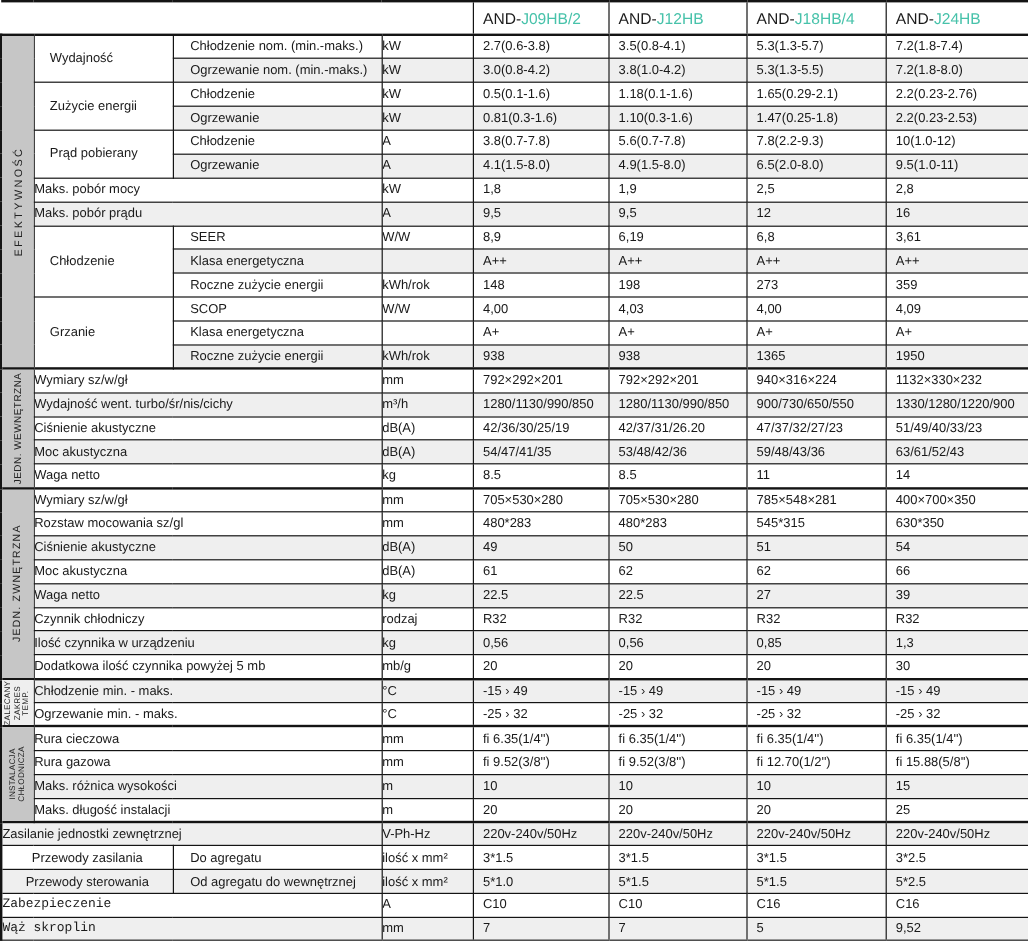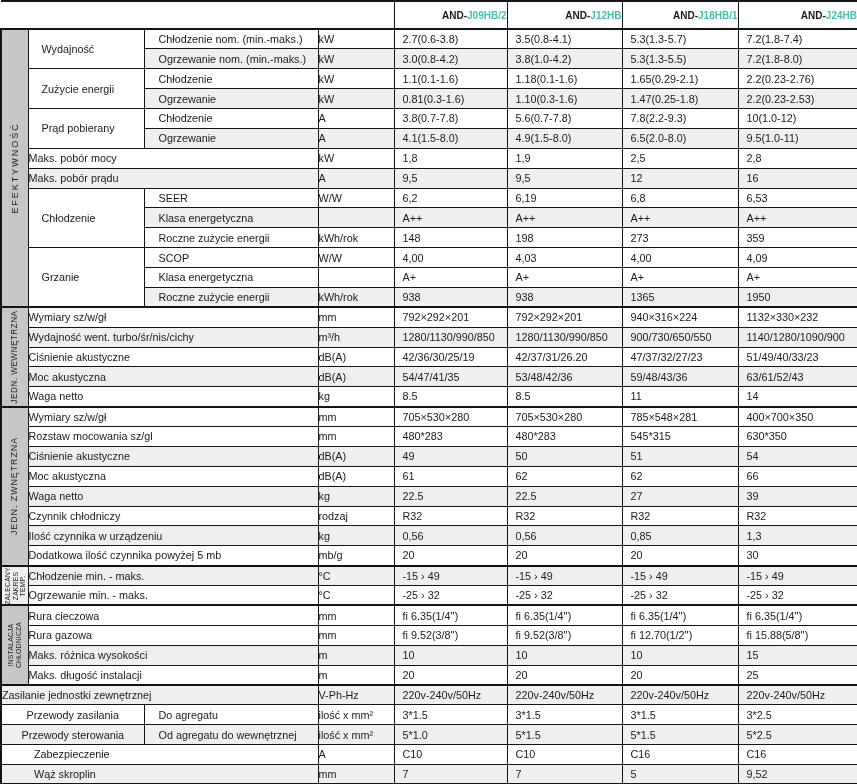--- a/index.html
+++ b/index.html
@@ -10,36 +10,36 @@
   }
   table{border-collapse:collapse;table-layout:fixed;width:857px;}
   th,td{
     border:1px solid #141414;padding:0;overflow:hidden;white-space:nowrap;
     vertical-align:middle;box-sizing:border-box;
   }
   thead tr{height:28px;}
   tbody tr{height:19.89px;}
   thead th{border-top:2.5px solid #141414;border-bottom:1.5px solid #141414;background:#fff;}
   th.corner{border-left:none;}
-  th.model{font-weight:bold;font-size:10px;text-align:right;padding-left:8px;}
+  th.model{font-weight:normal;font-size:13px;text-align:left;padding-left:8px;}
   th.model .suffix{color:var(--accent,#47c2aa);}
   td{font-size:10.8px;background:#fff;}
   tr.shade td{background:#efefef;}
   td.gmulti{background:#ffffff;}
   td.cat{background:#c6c6c6;position:relative;}
   .rot{
     position:absolute;left:50%;top:50%;
     transform:translate(-50%,-50%) rotate(-90deg);
     text-align:center;color:#222;line-height:1.12;
   }
   td.group{padding-left:13px;}
   td.group.center{padding-left:0;text-align:center;}
   td.sub{padding-left:14px;}
   td.label{}
-  td.label.left{text-align:left;padding-left:32px;}
+  td.label.left{text-align:left;font-family:Liberation Mono, monospace;}
   td.unit{}
   td.val{padding-left:8px;}
   tr.sec td{border-top-width:2px;}
   .edge-l{border-left-width:2px;}
   .edge-r{border-right-width:2px;}
   tr.last td{border-bottom-width:2px;}
 </style>
 </head>
 <body>
 
@@ -52,21 +52,21 @@
     <col style="width:113px">
       <col style="width:115px">
       <col style="width:116px">
       <col style="width:120px">
   </colgroup>
   <thead>
     <tr>
       <th class="corner" colspan="4"></th>
       <th class="model"><span>AND-</span><span class="suffix">J09HB/2</span></th>
       <th class="model"><span>AND-</span><span class="suffix">J12HB</span></th>
-      <th class="model"><span>AND-</span><span class="suffix">J18HB/1</span></th>
+      <th class="model"><span>AND-</span><span class="suffix">J18HB/4</span></th>
       <th class="model edge-r"><span>AND-</span><span class="suffix">J24HB</span></th>
     </tr>
   </thead>
   <tbody id="tbody">
       <tr class="sec">
         <td class="cat edge-l" rowspan="14" style="white-space: normal;">
           <div class="rot" style="width: 276.46px; font-size: 9px; letter-spacing: 2px; white-space: nowrap;">EFEKTYWNOŚĆ</div>
         </td>
         <td class="group gmulti" colspan="1" rowspan="2">Wydajność</td>
         <td class="sub">Chłodzenie nom. (min.-maks.)</td>
@@ -81,21 +81,21 @@
         <td class="unit">kW</td>
         <td class="val">3.0(0.8-4.2)</td>
         <td class="val">3.8(1.0-4.2)</td>
         <td class="val">5.3(1.3-5.5)</td>
         <td class="val edge-r">7.2(1.8-8.0)</td>
       </tr>
       <tr>
         <td class="group gmulti" colspan="1" rowspan="2">Zużycie energii</td>
         <td class="sub">Chłodzenie</td>
         <td class="unit">kW</td>
-        <td class="val">1.1(0.1-1.6)</td>
+        <td class="val">0.5(0.1-1.6)</td>
         <td class="val">1.18(0.1-1.6)</td>
         <td class="val">1.65(0.29-2.1)</td>
         <td class="val edge-r">2.2(0.23-2.76)</td>
       </tr>
       <tr class="shade">
         <td class="sub">Ogrzewanie</td>
         <td class="unit">kW</td>
         <td class="val">0.81(0.3-1.6)</td>
         <td class="val">1.10(0.3-1.6)</td>
         <td class="val">1.47(0.25-1.8)</td>
@@ -131,24 +131,24 @@
         <td class="unit">A</td>
         <td class="val">9,5</td>
         <td class="val">9,5</td>
         <td class="val">12</td>
         <td class="val edge-r">16</td>
       </tr>
       <tr>
         <td class="group gmulti" colspan="1" rowspan="3">Chłodzenie</td>
         <td class="sub">SEER</td>
         <td class="unit">W/W</td>
-        <td class="val">6,2</td>
+        <td class="val">8,9</td>
         <td class="val">6,19</td>
         <td class="val">6,8</td>
-        <td class="val edge-r">6,53</td>
+        <td class="val edge-r">3,61</td>
       </tr>
       <tr class="shade">
         <td class="sub">Klasa energetyczna</td>
         <td class="unit"></td>
         <td class="val">A++</td>
         <td class="val">A++</td>
         <td class="val">A++</td>
         <td class="val edge-r">A++</td>
       </tr>
       <tr>
@@ -194,21 +194,21 @@
         <td class="val">792×292×201</td>
         <td class="val">940×316×224</td>
         <td class="val edge-r">1132×330×232</td>
       </tr>
       <tr class="shade">
         <td class="label" colspan="2">Wydajność went. turbo/śr/nis/cichy</td>
         <td class="unit">m³/h</td>
         <td class="val">1280/1130/990/850</td>
         <td class="val">1280/1130/990/850</td>
         <td class="val">900/730/650/550</td>
-        <td class="val edge-r">1140/1280/1090/900</td>
+        <td class="val edge-r">1330/1280/1220/900</td>
       </tr>
       <tr>
         <td class="label" colspan="2">Ciśnienie akustyczne</td>
         <td class="unit">dB(A)</td>
         <td class="val">42/36/30/25/19</td>
         <td class="val">42/37/31/26.20</td>
         <td class="val">47/37/32/27/23</td>
         <td class="val edge-r">51/49/40/33/23</td>
       </tr>
       <tr class="shade">

